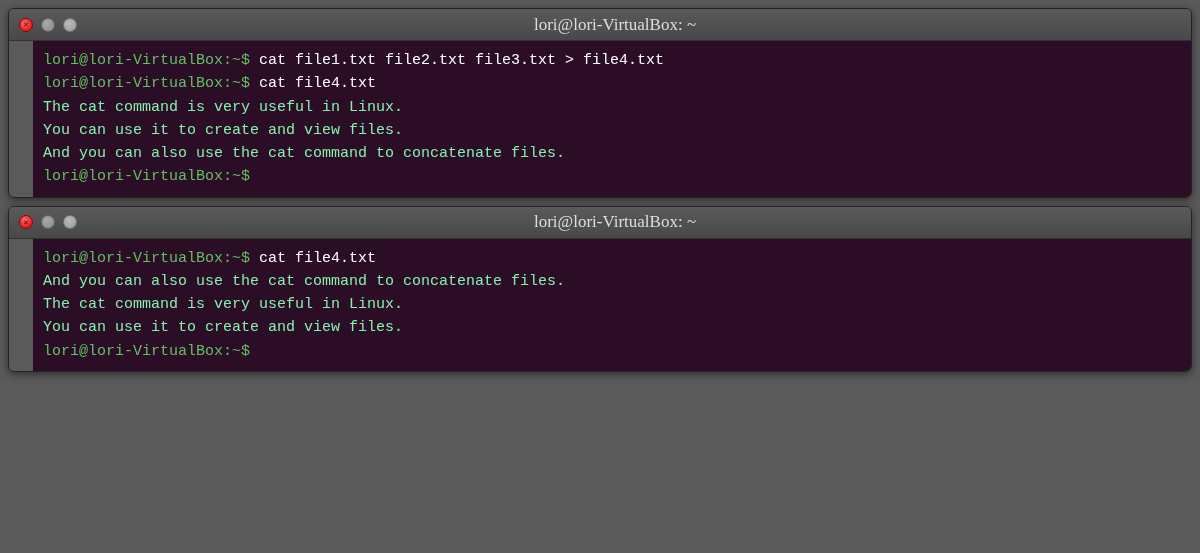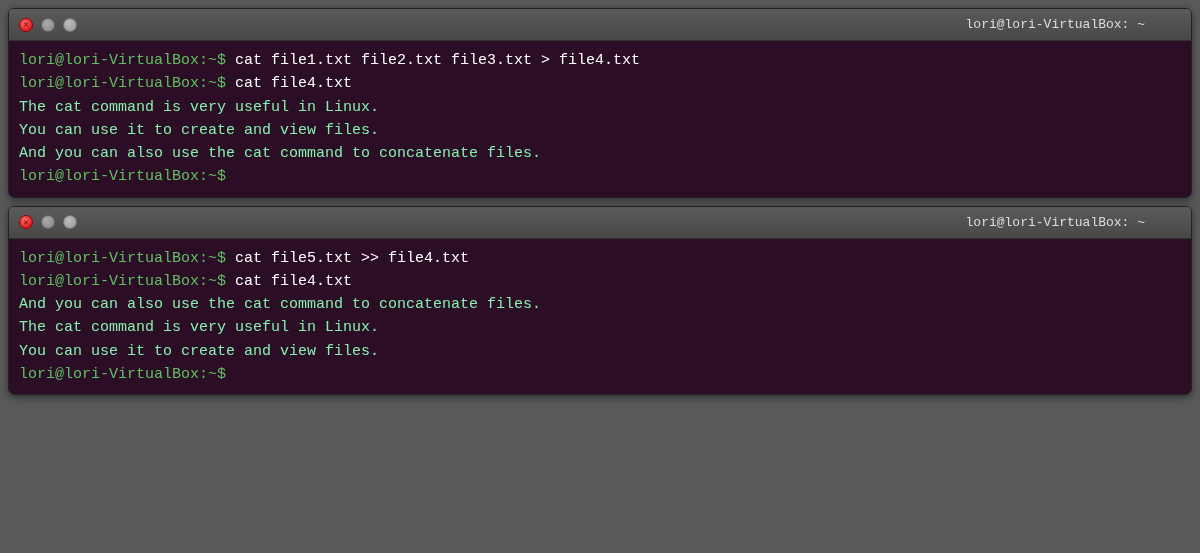--- a/index.html
+++ b/index.html
@@ -60,34 +60,35 @@
       border: 1px solid #666;
     }
 
     .btn-maximize {
       background: radial-gradient(circle at 40% 35%, #bbb, #999);
       border: 1px solid #777;
     }
 
     .titlebar-title {
       color: #ddd;
-      font-family: Liberation Mono, monospace;
-      font-size: 13px;
+      font-family: Liberation Serif, serif;
+      font-size: 17px;
       font-weight: normal;
       flex: 1;
-      text-align: right;
+      text-align: center;
       margin-right: 36px;
     }
 
     .terminal-body {
       background: #2b0d26;
       padding: 8px 10px;
       color: #f0f0f0;
       font-size: 15px;
       line-height: 1.5;
+      margin-left: 24px;
     }
 
     .terminal-line {
       display: block;
       white-space: pre;
       line-height: 1.55;
     }
 
     .prompt {
       color: #60c060;
@@ -122,20 +123,19 @@
 </div>
 
 <div class="terminal-window">
   <div class="terminal-titlebar">
     <div class="window-button btn-close">✕</div>
     <div class="window-button btn-minimize"></div>
     <div class="window-button btn-maximize"></div>
     <div class="titlebar-title">lori@lori-VirtualBox: ~</div>
   </div>
   <div class="terminal-body">
-    <span class="terminal-line"><span class="prompt">lori@lori-VirtualBox:~$ </span><span class="command">cat file5.txt &gt;&gt; file4.txt</span></span>
     <span class="terminal-line"><span class="prompt">lori@lori-VirtualBox:~$ </span><span class="command">cat file4.txt</span></span>
     <span class="terminal-line output">And you can also use the cat command to concatenate files.</span>
     <span class="terminal-line output">The cat command is very useful in Linux.</span>
     <span class="terminal-line output">You can use it to create and view files.</span>
     <span class="terminal-line"><span class="prompt">lori@lori-VirtualBox:~$ </span></span>
   </div>
 </div>
 
 </body></html>

